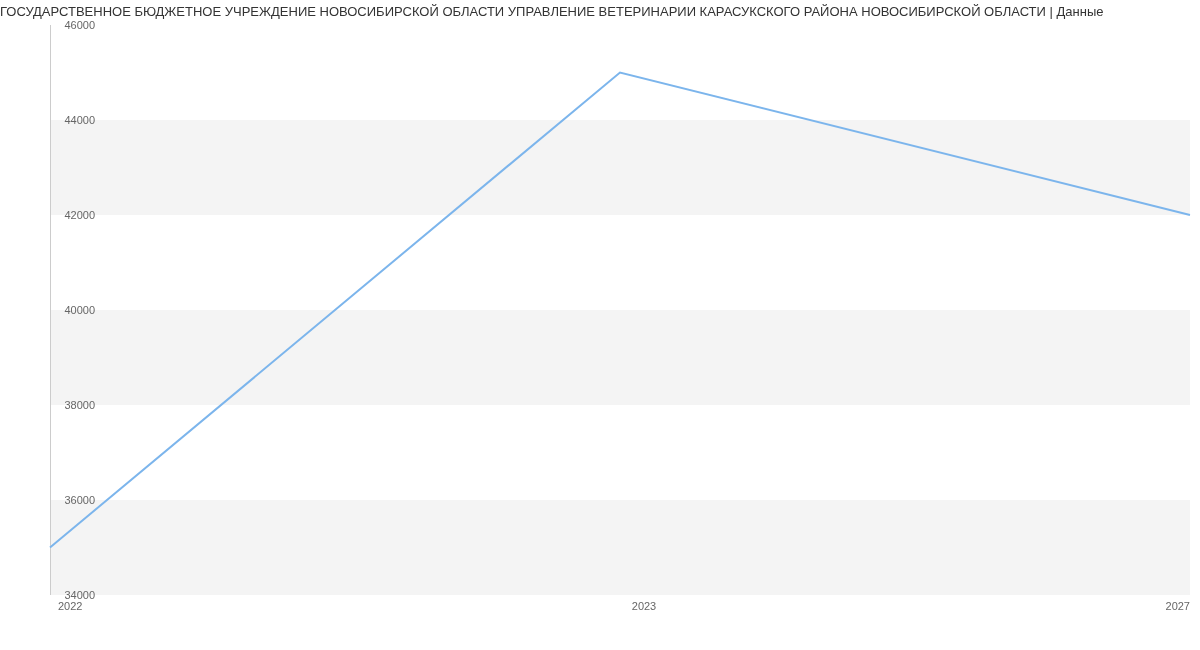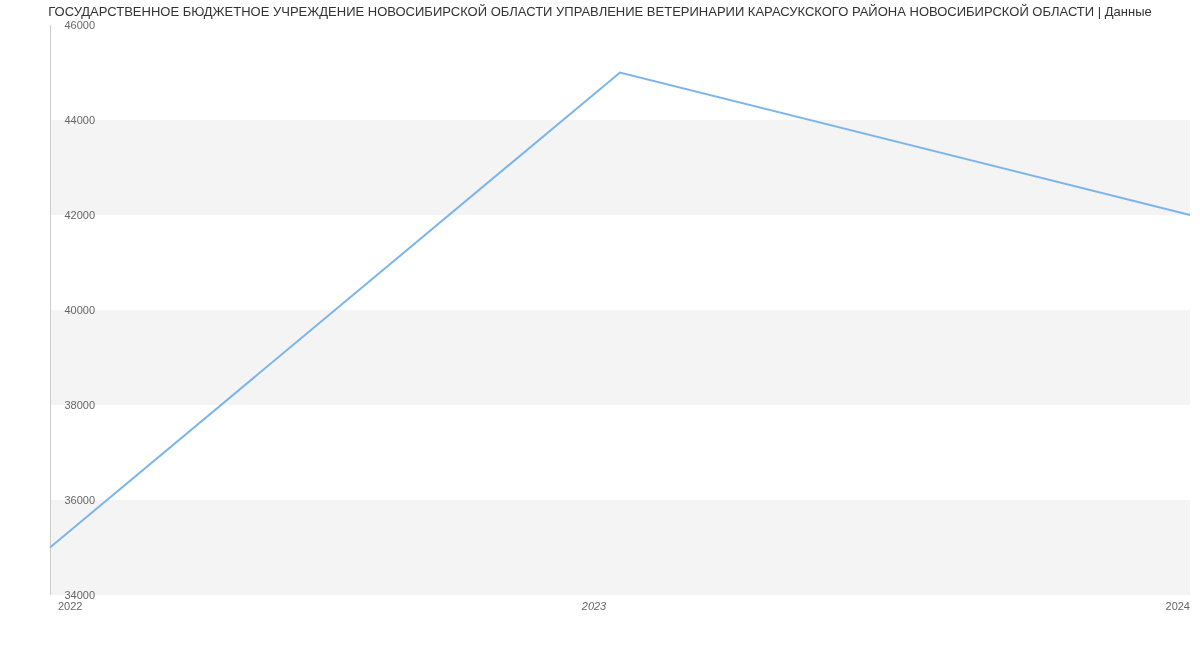--- a/index.html
+++ b/index.html
@@ -5,21 +5,21 @@
     * { margin: 0; padding: 0; box-sizing: border-box; }
     body {
       font-family: Arial, Helvetica, sans-serif;
       background: #fff;
       width: 1200px;
       height: 650px;
       position: relative;
       overflow: hidden;
     }
     .title {
-      text-align: center;
+      text-align: left;
       font-size: 13px;
       color: #333;
       padding: 4px 0 2px 0;
       white-space: nowrap;
       overflow: hidden;
     }
     .chart-wrap {
       position: absolute;
       left: 50px;
       top: 25px;
@@ -86,15 +86,15 @@
       <path d="M0 522.5 L570 47.5 L1140 190" class="series-line" style="stroke: rgb(124, 181, 236);"></path>
     </svg>
 <div class="ytick" style="top: 570px;">34000</div>
     <div class="ytick" style="top: 475px;">36000</div>
     <div class="ytick" style="top: 380px;">38000</div>
     <div class="ytick" style="top: 285px;">40000</div>
     <div class="ytick" style="top: 190px;">42000</div>
     <div class="ytick" style="top: 95px;">44000</div>
     <div class="ytick" style="top: 0px;">46000</div>
     <div class="xtick" style="transform: translateX(0px); left: 8px;">2022</div>
-    <div class="xtick" style="left: 544px; font-style: italic;">2023</div>
-    <div class="xtick" style="transform: translateX(-100%); left: 1140px;">2024</div>
+    <div class="xtick" style="left: 594px;">2023</div>
+    <div class="xtick" style="transform: translateX(-100%); left: 1140px;">2027</div>
   </div>
 
 </body></html>

